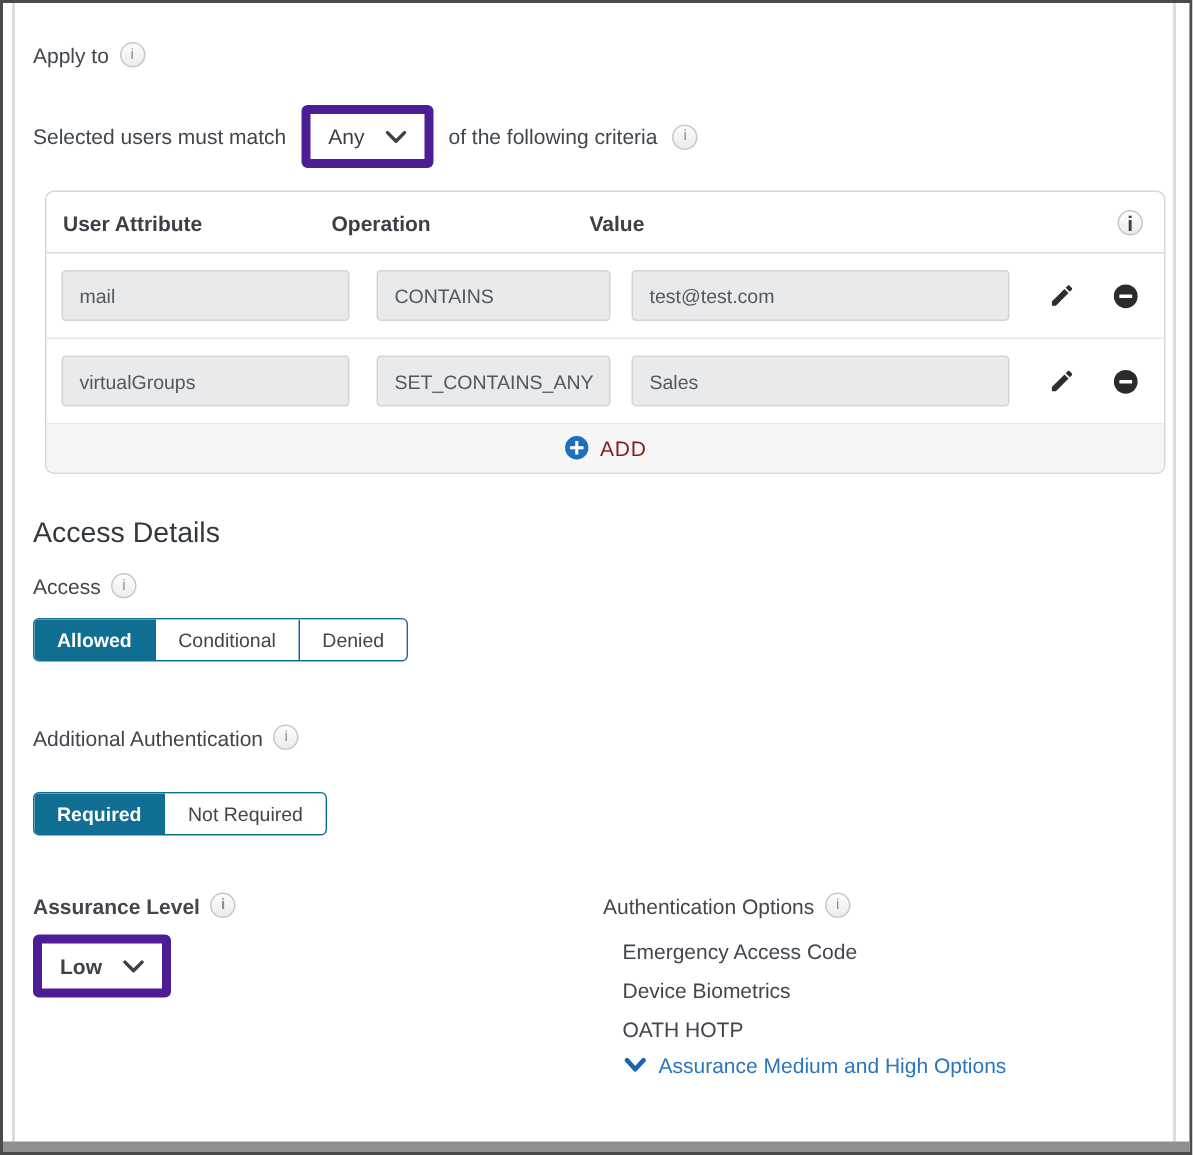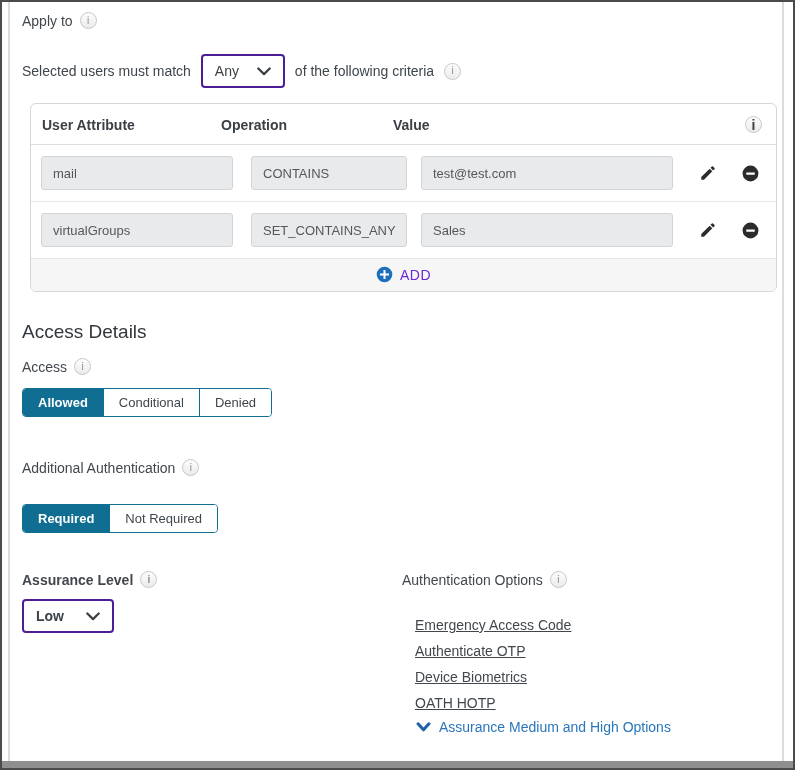--- a/index.html
+++ b/index.html
@@ -8,21 +8,21 @@
 
   .screen {
     position:relative; width:795px; height:770px;
     border:2px solid #4b4b4b; background:#fff; overflow:hidden;
   }
   .v-rule { position:absolute; top:0; bottom:7px; width:2px; background:#dcdcdc; }
   .v-rule.left { left:6px; }
   .v-rule.right { right:9px; }
   .bottom-strip { position:absolute; left:0; right:0; bottom:0; height:7px; background:#8f8f8f; }
 
-  .content { position:absolute; left:20px; right:28px; top:10px; }
+  .content { position:absolute; left:20px; right:28px; top:26px; }
 
   .label-row { display:flex; align-items:center; gap:7px; font-size:14px; color:#41474d; }
 
   
   .info {
     display:inline-flex; align-items:center; justify-content:center;
     width:17px; height:17px; border-radius:50%;
     border:1px solid #c7c7c7; background:linear-gradient(#fdfdfd,#ebebeb);
     color:#8d8d8d; font-size:10px; line-height:1; flex:0 0 auto;
   }
@@ -37,21 +37,21 @@
     border-right:1px solid #0f6e91; cursor:pointer; white-space:nowrap;
     line-height:15px;
   }
   .seg:last-child { border-right:none; }
   .seg.active { background:#0f6e91; color:#fff; font-weight:bold; }
 
   
   .match-row { display:flex; align-items:center; gap:10px; margin-top:25px; font-size:14px; }
   .select-box {
     display:inline-flex; align-items:center; justify-content:space-between;
-    border:2px solid #4c1d95; border-radius:4px; background:#fff;
+    border:6px solid #4c1d95; border-radius:4px; background:#fff;
     padding:7px 12px; font-size:14px; color:#3c4247; cursor:pointer; gap:14px;
   }
   .select-box.any { min-width:84px; }
   .select-box.low { min-width:92px; margin-top:11px; }
 
   
   .criteria-table {
     margin-top:15px; margin-left:8px; width:747px;
     border:1px solid #d6d6d6; border-radius:6px; background:#fff; overflow:hidden;
   }
@@ -67,31 +67,31 @@
   }
   .ci-1 { width:192px; margin-right:18px; }
   .ci-2 { width:156px; margin-right:14px; }
   .ci-3 { flex:1; margin-right:26px; }
   .row-icons { display:flex; align-items:center; gap:24px; padding-right:2px; }
   .icon-btn { background:none; border:none; cursor:pointer; display:inline-flex; padding:0; }
   .tbl-footer {
     display:flex; align-items:center; justify-content:center; gap:7px;
     background:#f6f6f6; padding:7px 0 8px 0;
   }
-  .add-label { color:#6d28d9; font-size:14px; letter-spacing:0.5px; cursor:pointer; }
+  .add-label { color:#7f1d1d; font-size:14px; letter-spacing:0.5px; cursor:pointer; }
 
   
   .section-title { margin-top:29px; font-size:19px; color:#33383d; }
   .sub-label { margin-top:15px; }
   .gap-label { margin-top:42px; }
 
   .bottom-row { display:flex; margin-top:38px; }
   .bottom-left { width:380px;font-weight:bold; }
   .auth-col { flex:1; }
-  .auth-items { margin-top:24px; padding-left:13px;text-decoration:underline; }
+  .auth-items { margin-top:9px; padding-left:13px; }
   .auth-item { font-size:14px; color:#41474d; line-height:26px; }
   .auth-link {
     display:inline-flex; align-items:center; gap:8px; margin-top:3px;
     color:#2a76bd; font-size:14px; cursor:pointer; padding-left:1px;
   }
 </style>
 </head>
 <body>
 
 <div class="screen">
@@ -228,21 +228,20 @@
 
       <div class="auth-col">
         <div class="label-row">
           <span>Authentication Options</span>
           <span class="info">
               <span>i</span>
             </span>
         </div>
         <div class="auth-items">
           <div class="auth-item">Emergency Access Code</div>
-          <div class="auth-item">Authenticate OTP</div>
           <div class="auth-item">Device Biometrics</div>
           <div class="auth-item">OATH HOTP</div>
           <div class="auth-link">
             <svg viewBox="0 0 16 11" width="15" height="10">
                 <polyline points="2,2 8,8.6 14,2" fill="none" stroke="#1d62ab" stroke-width="3.4" stroke-linecap="round" stroke-linejoin="round"></polyline>
               </svg>
             <span>Assurance Medium and High Options</span>
           </div>
         </div>
       </div>

